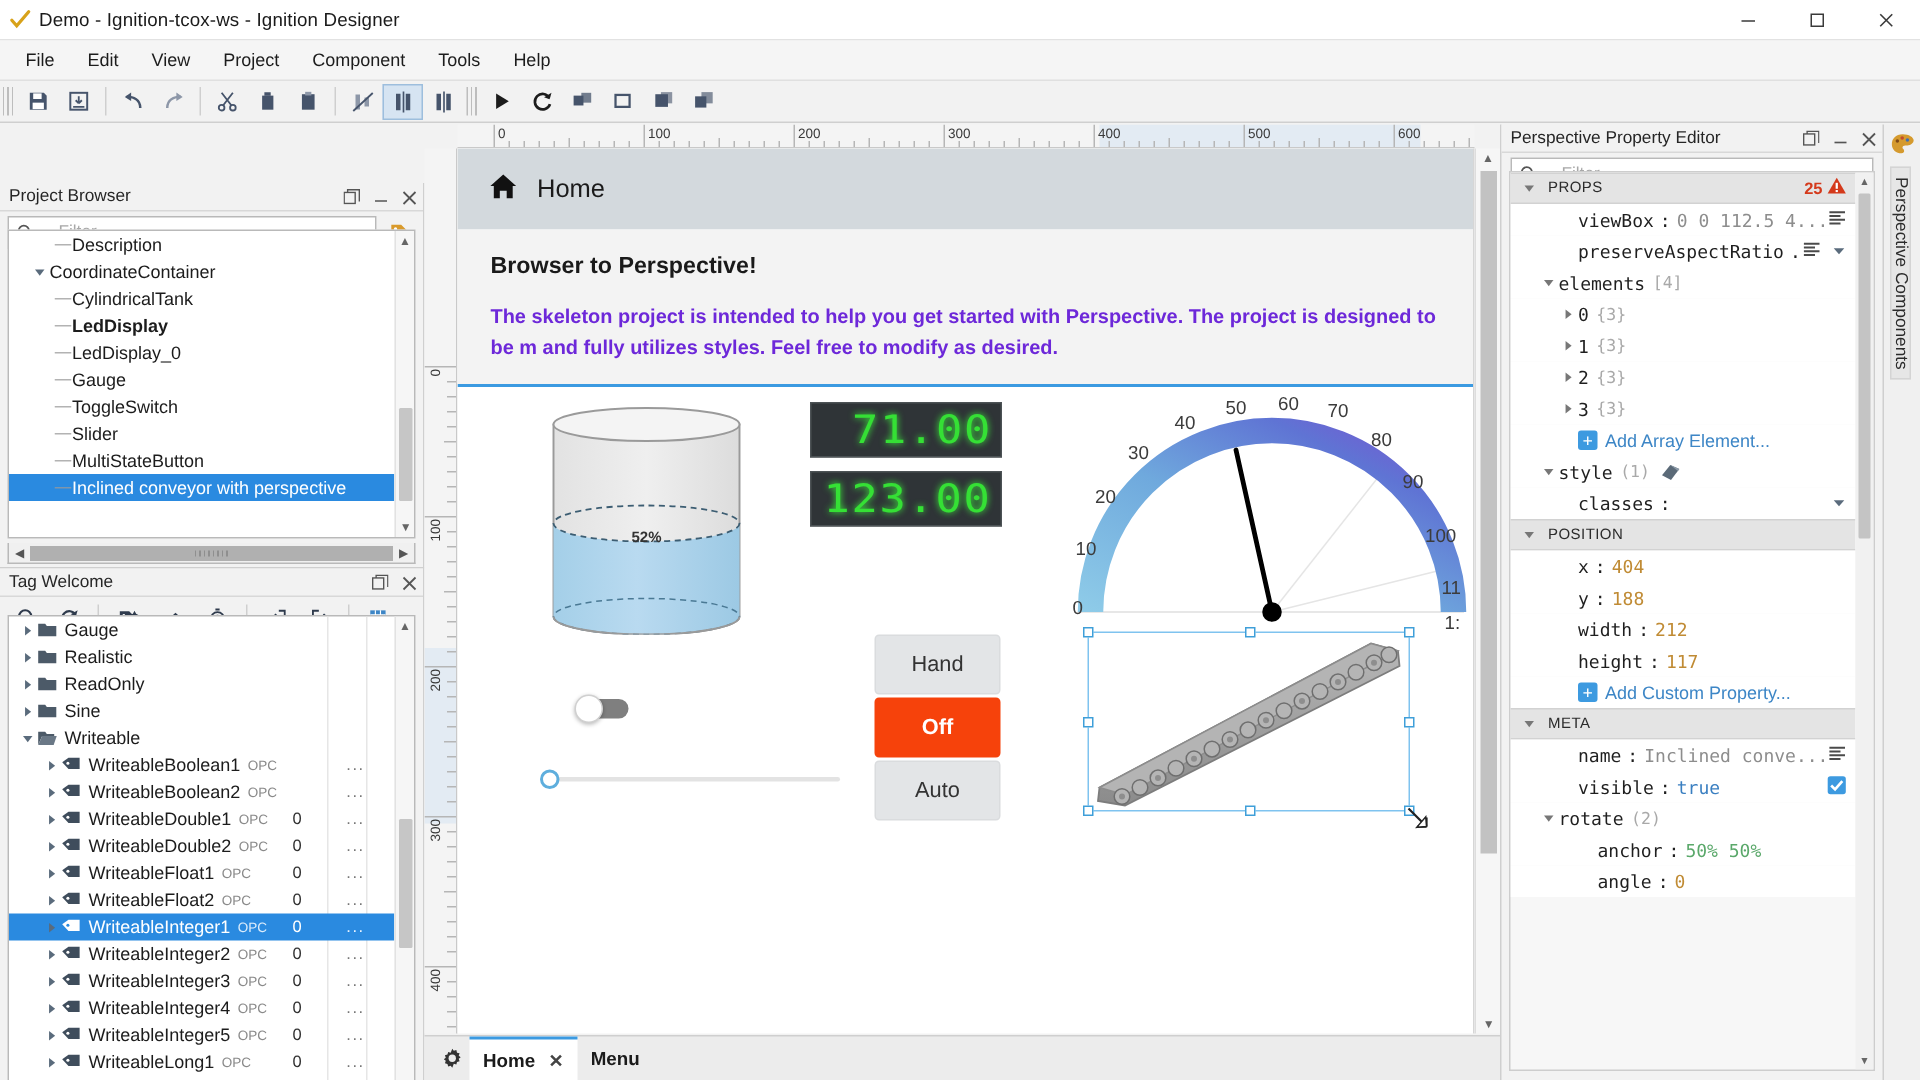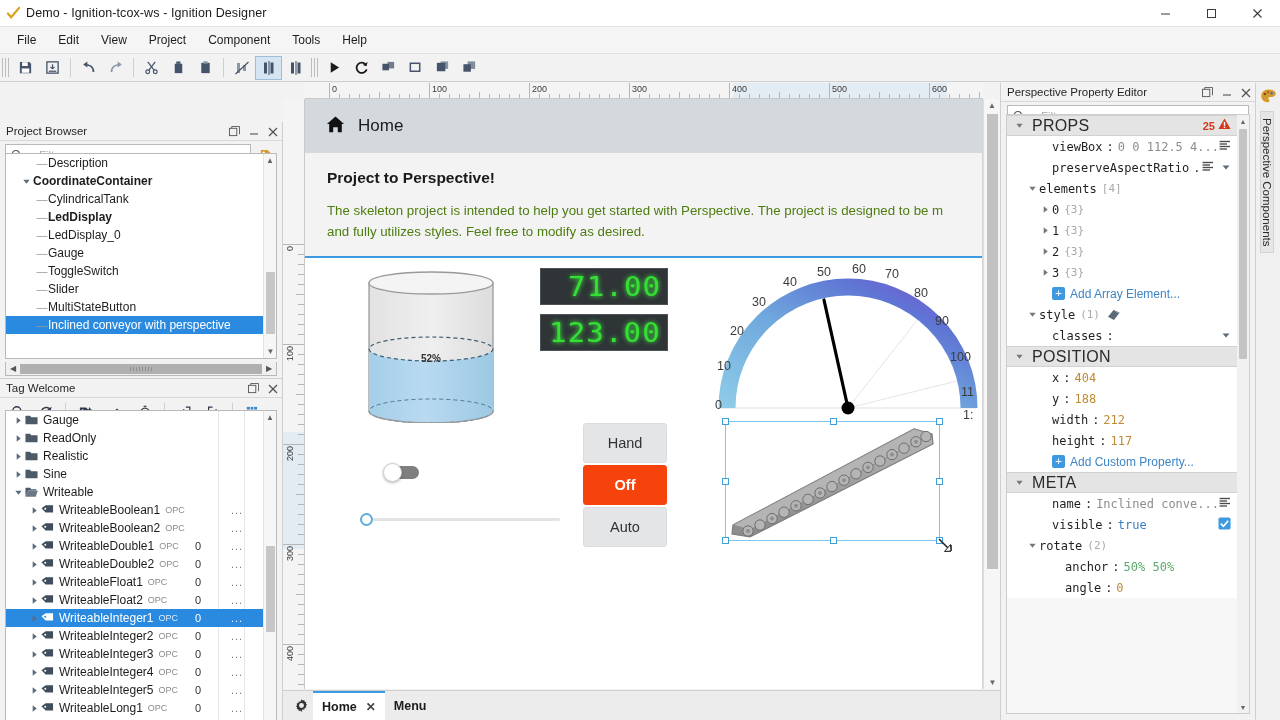--- a/index.html
+++ b/index.html
@@ -113,21 +113,21 @@
   .rtickL { position:absolute; font-size:9px; color:#3a3a3a; }
   .rline { position:absolute; background:#b6b6b6; }
   .rhl { position:absolute; background:#cfe0f2; }
 
   .canvas { position:absolute; left:22px; top:16px; right:17px; bottom:31px;
      background:#ffffff; overflow:hidden; border-right:1px solid #d6d6d6;}
   .view-header { height:54px; background:#d3d9dd; display:flex; align-items:center; padding-left:20px; gap:12px; }
   .view-header .vt { font-size:17px; color:#1b1b1b; }
   .welcome { padding:16px 22px 14px 22px; background:#f3f3f3; border-bottom:2px solid #3b9ae1; }
   .welcome h2 { font-size:15.5px; color:#1a1a1a; margin-bottom:14px; font-weight:bold; }
-  .welcome p { font-size:13.3px; color:#4d7c0f; line-height:1.55; }
+  .welcome p { font-size:13.3px; color:#6d28d9; line-height:1.55;font-weight:bold; }
   .stage { position:relative; height:420px; background:#fff; }
 
   
   .tank { position:absolute; left:61px; top:13px; width:130px; height:152px; }
   .pct { position:absolute; left:0; right:0; top:82px; text-align:center;
      font-size:10px; font-weight:bold; color:#333; }
   
   .led { position:absolute; background:#2f3437; border:1px solid #4c5255;
      display:flex; align-items:center; justify-content:flex-end; padding-right:6px; }
   .led span { font-family:"DejaVu Sans Mono", monospace; font-size:26px; color:#35e035;
@@ -173,21 +173,21 @@
 
   
   .rightcol { position:absolute; left:1000px; top:83px; width:255px; height:637px;
      background:#f2f2f2; border-left:1px solid #cfcfcf; }
   .pe-filter { height:28px; display:flex; align-items:center; padding:0 6px; }
   .pe-body { position:absolute; left:5px; right:5px; top:31px; bottom:6px;
      background:#f7f7f7; border:1px solid #cdcdcd; overflow:hidden; }
   .pe-scroll { position:absolute; left:0; top:0; right:12px; bottom:0; overflow:hidden; }
   .sect { height:21px; background:#e4e4e4; display:flex; align-items:center; gap:6px;
      padding-left:6px; border-top:1px solid #d2d2d2; border-bottom:1px solid #d2d2d2; position:relative; }
-  .sect .lbl { font-size:16px; color:#2b2b2b; letter-spacing:.3px; }
+  .sect .lbl { font-size:10px; color:#2b2b2b; letter-spacing:.3px; }
   .sect .badge { position:absolute; right:6px; display:flex; align-items:center; gap:3px; }
   .sect .badge .num { color:#d4391b; font-size:11px; font-weight:bold; }
   .prow { height:21px; display:flex; align-items:center; font-size:12px;
      font-family:"DejaVu Sans Mono", monospace; color:#1f1f1f; position:relative; background:#fff; }
   .pk { color:#1f1f1f; }
   .pv-num { color:#c08b34; }
   .pv-str { color:#8d8d8d; }
   .pv-bool { color:#3a7fc1; }
   .pv-pct { color:#5aa86a; }
   .pcount { color:#a9a9a9; font-size:11px; margin-left:5px; }
@@ -408,21 +408,21 @@
               <span class="elbow">—</span>
               <span class="tw" style="font-weight:normal">Description</span>
             </div>
             <div class="trow">
               <span style="width:14px"></span>
               <span class="caret">
                 <svg width="9" height="9" viewBox="0 0 10 10">
                   <path d="M1.5 3 L8.5 3 L5 7.5z" fill="#5a6b7c"></path>
                 </svg>
               </span>
-              <span class="tw" style="font-weight:bold">CoordinateContainer</span>
+              <span class="tw" style="font-weight:normal">CoordinateContainer</span>
             </div>
             <div class="trow">
               <span style="width:30px"></span>
               <span class="elbow">—</span>
               <span class="tw" style="font-weight:normal">CylindricalTank</span>
             </div>
             <div class="trow">
               <span style="width:30px"></span>
               <span class="elbow">—</span>
               <span class="tw" style="font-weight:bold">LedDisplay</span>
@@ -583,35 +583,35 @@
                 <span class="caret">
                   <svg width="9" height="9" viewBox="0 0 10 10">
                     <path d="M3 1.5 L3 8.5 L7.5 5z" fill="#5a6b7c"></path>
                   </svg>
                 </span>
                 <span style="margin-right:5px;display:flex">
                   <svg width="13" height="12" viewBox="0 0 14 12">
                     <path d="M0.5 1.5 h5 l1.2 1.6 H13.5 v7.4 H0.5z" fill="#4c5a68"></path>
                   </svg>
                 </span>
+                <span class="tagname">Realistic</span>
+              </div>
+              <div class="tagrow">
+                <span style="width:6px"></span>
+                <span class="caret">
+                  <svg width="9" height="9" viewBox="0 0 10 10">
+                    <path d="M3 1.5 L3 8.5 L7.5 5z" fill="#5a6b7c"></path>
+                  </svg>
+                </span>
+                <span style="margin-right:5px;display:flex">
+                  <svg width="13" height="12" viewBox="0 0 14 12">
+                    <path d="M0.5 1.5 h5 l1.2 1.6 H13.5 v7.4 H0.5z" fill="#4c5a68"></path>
+                  </svg>
+                </span>
                 <span class="tagname">ReadOnly</span>
-              </div>
-              <div class="tagrow">
-                <span style="width:6px"></span>
-                <span class="caret">
-                  <svg width="9" height="9" viewBox="0 0 10 10">
-                    <path d="M3 1.5 L3 8.5 L7.5 5z" fill="#5a6b7c"></path>
-                  </svg>
-                </span>
-                <span style="margin-right:5px;display:flex">
-                  <svg width="13" height="12" viewBox="0 0 14 12">
-                    <path d="M0.5 1.5 h5 l1.2 1.6 H13.5 v7.4 H0.5z" fill="#4c5a68"></path>
-                  </svg>
-                </span>
-                <span class="tagname">Realistic</span>
               </div>
               <div class="tagrow">
                 <span style="width:6px"></span>
                 <span class="caret">
                   <svg width="9" height="9" viewBox="0 0 10 10">
                     <path d="M3 1.5 L3 8.5 L7.5 5z" fill="#5a6b7c"></path>
                   </svg>
                 </span>
                 <span style="margin-right:5px;display:flex">
                   <svg width="13" height="12" viewBox="0 0 14 12">
@@ -1005,21 +1005,21 @@
       <div class="view-header">
         <span>
           <svg width="21" height="21" viewBox="0 0 22 22">
               <path d="M11 2.5 L20 10.5 h-2.4 V19 h-4.2 v-5.2 h-4.8 V19 H4.4 V10.5 H2z" fill="#111"></path>
             </svg>
         </span>
         <span class="vt">Home</span>
       </div>
 
       <div class="welcome">
-        <h2>Project to Perspective!</h2>
+        <h2>Browser to Perspective!</h2>
         <p>The skeleton project is intended to help you get started with Perspective. The project is designed to be m and fully utilizes styles. Feel free to modify as desired.</p>
       </div>
 
       <div class="stage">
 
         <div class="tank">
           <svg width="130" height="152" viewBox="0 0 130 152">
             <defs>
               <linearGradient id="tankTop" x1="0" y1="0" x2="1" y2="0">
                 <stop offset="0" stop-color="#e2e2e2"></stop>

